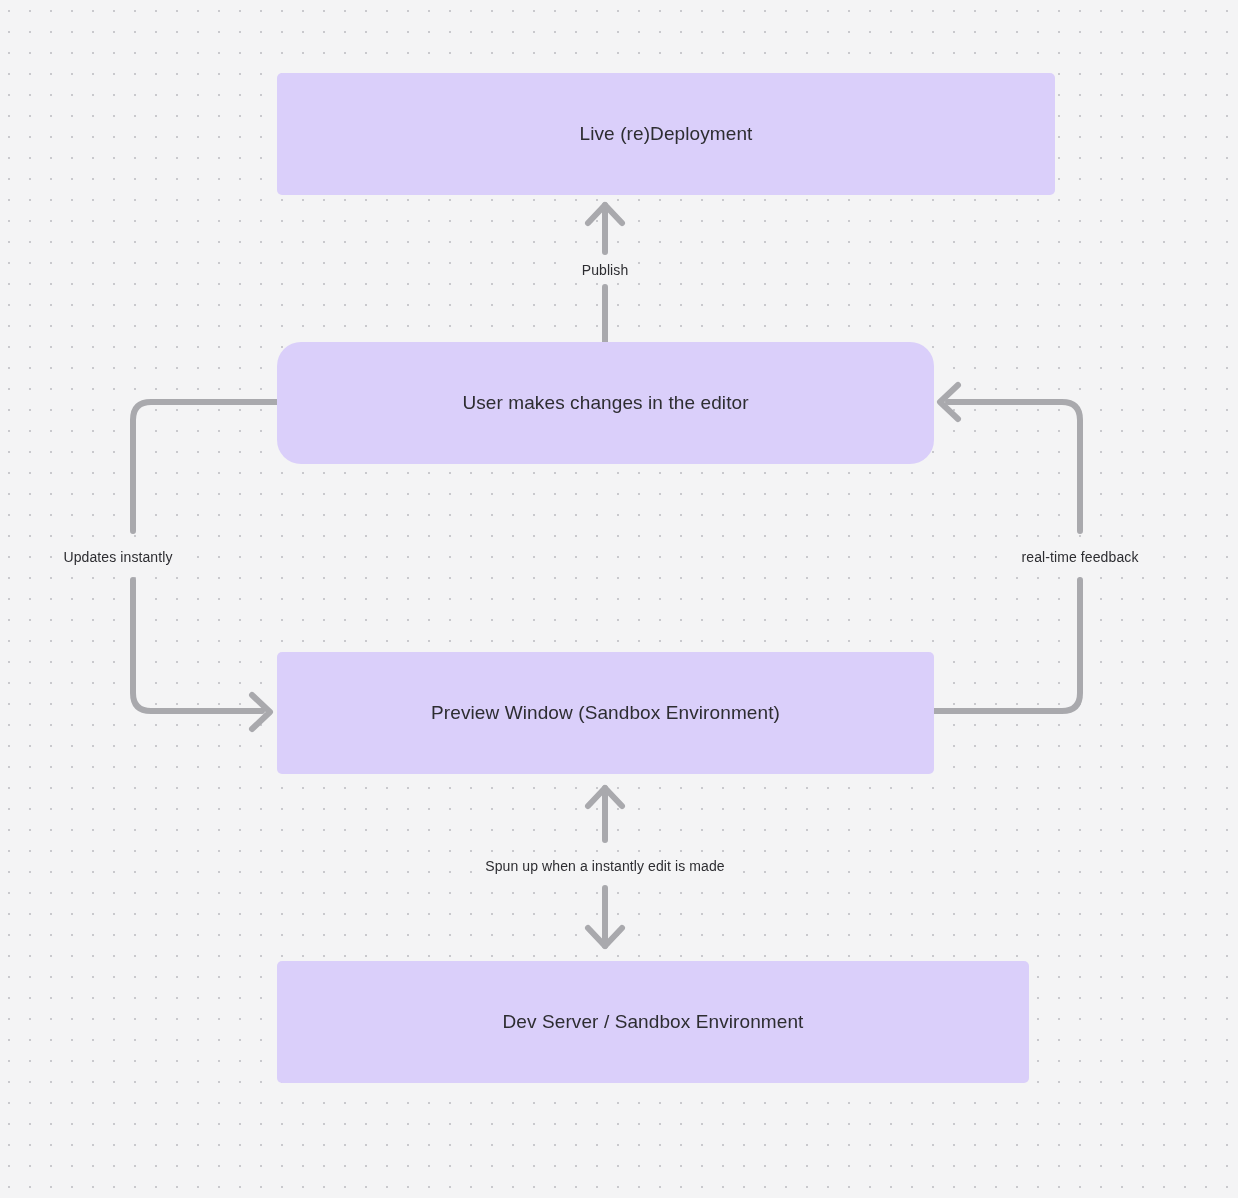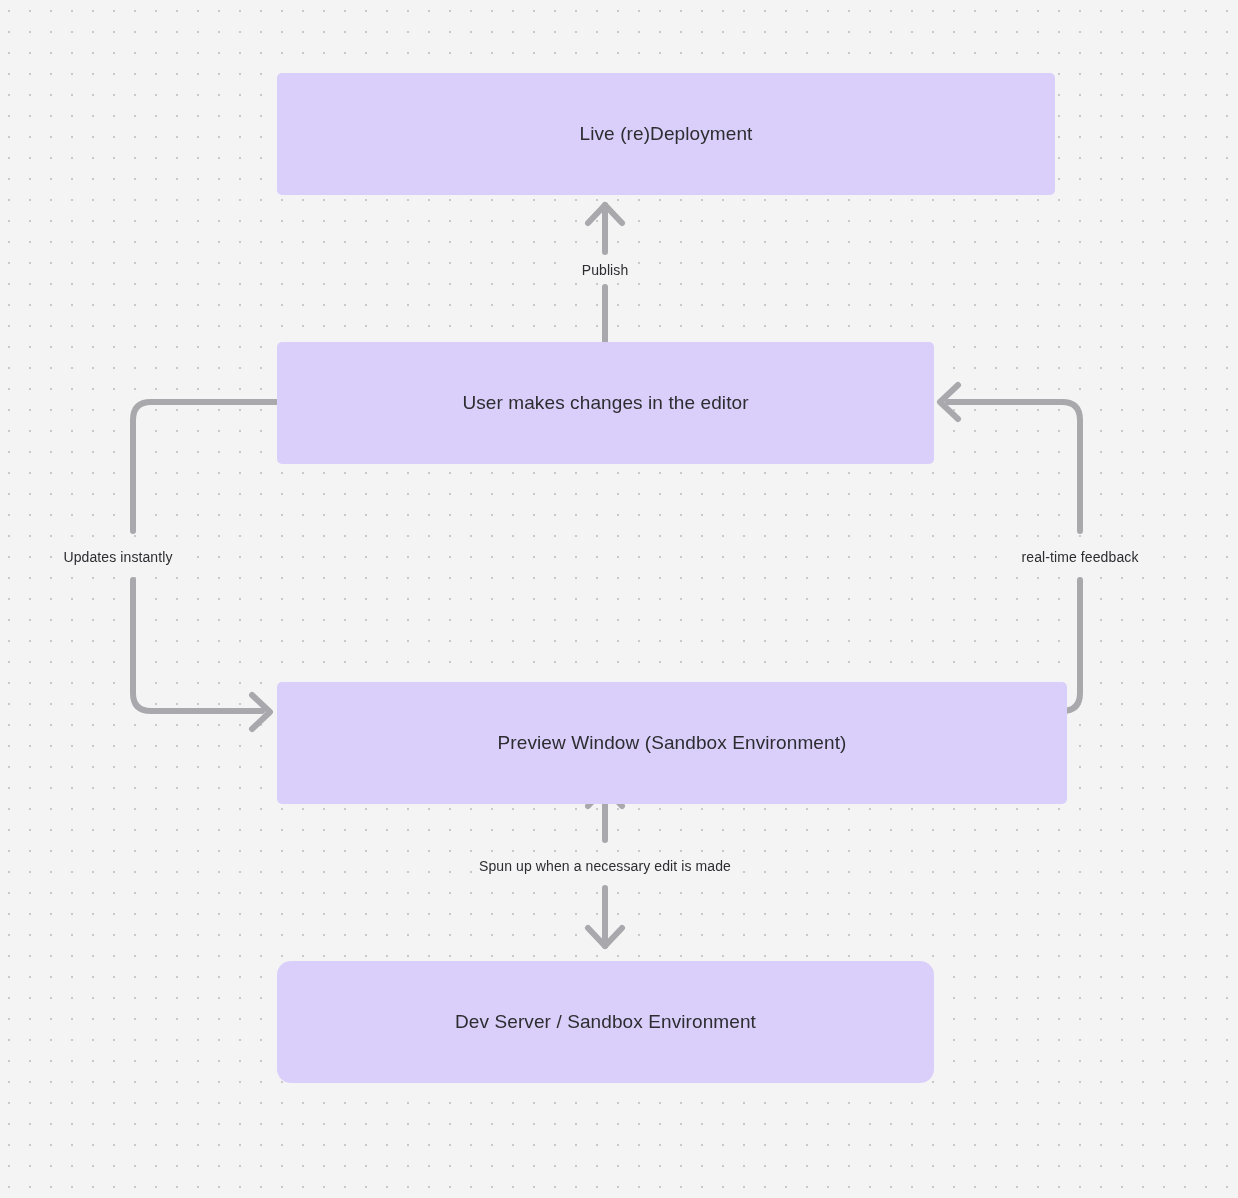--- a/index.html
+++ b/index.html
@@ -32,23 +32,23 @@
     justify-content: center;
     text-align: center;
     color: #2d2d31;
     font-size: 19px;
     letter-spacing: 0.1px;
     box-sizing: border-box;
     padding: 0 14px;
     line-height: 1.25;
   }
   #node-live        { left: 277px; top: 73px;   width: 778px; height: 122px; }
-  #node-user-edits  { left: 277px; top: 342px;  width: 657px; height: 122px; }
-  #node-preview     { left: 277px; top: 652px;  width: 790px; height: 122px; margin-top: 30px; }
-  #node-devserver   { left: 277px; top: 961px;  width: 657px; height: 122px; border-radius: 14px; }
+  #node-user-edits  { left: 277px; top: 342px;  width: 657px; height: 122px; border-radius: 24px; }
+  #node-preview     { left: 277px; top: 652px;  width: 657px; height: 122px; }
+  #node-devserver   { left: 277px; top: 961px;  width: 752px; height: 122px; }
 
   #edges {
     position: absolute;
     left: 0;
     top: 0;
     width: 1238px;
     height: 1198px;
     pointer-events: none;
   }
   .edge-path {
@@ -125,15 +125,15 @@
   <div class="node" id="node-devserver">
     <span>Dev Server / Sandbox Environment</span>
   </div>
 
   <div class="edge-label" style="left: 605px; top: 270px;">Publish</div>
 
   <div class="edge-label" style="left: 118px; top: 557px;">Updates instantly</div>
 
   <div class="edge-label" style="left: 1080px; top: 557px;">real-time feedback</div>
 
-  <div class="edge-label" style="left: 605px; top: 866px;">Spun up when a necessary edit is made</div>
+  <div class="edge-label" style="left: 605px; top: 866px;">Spun up when a instantly edit is made</div>
 
 </div>
 
 </body></html>

